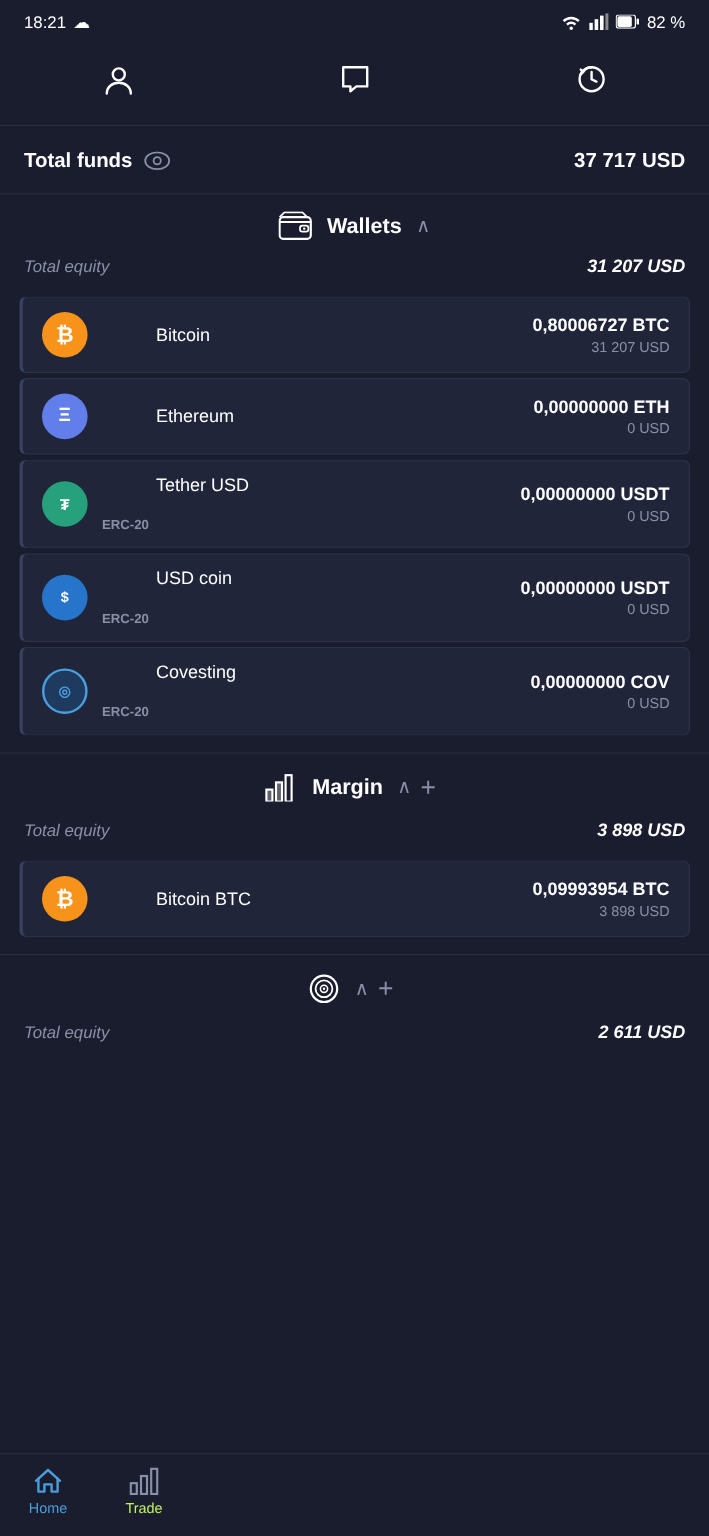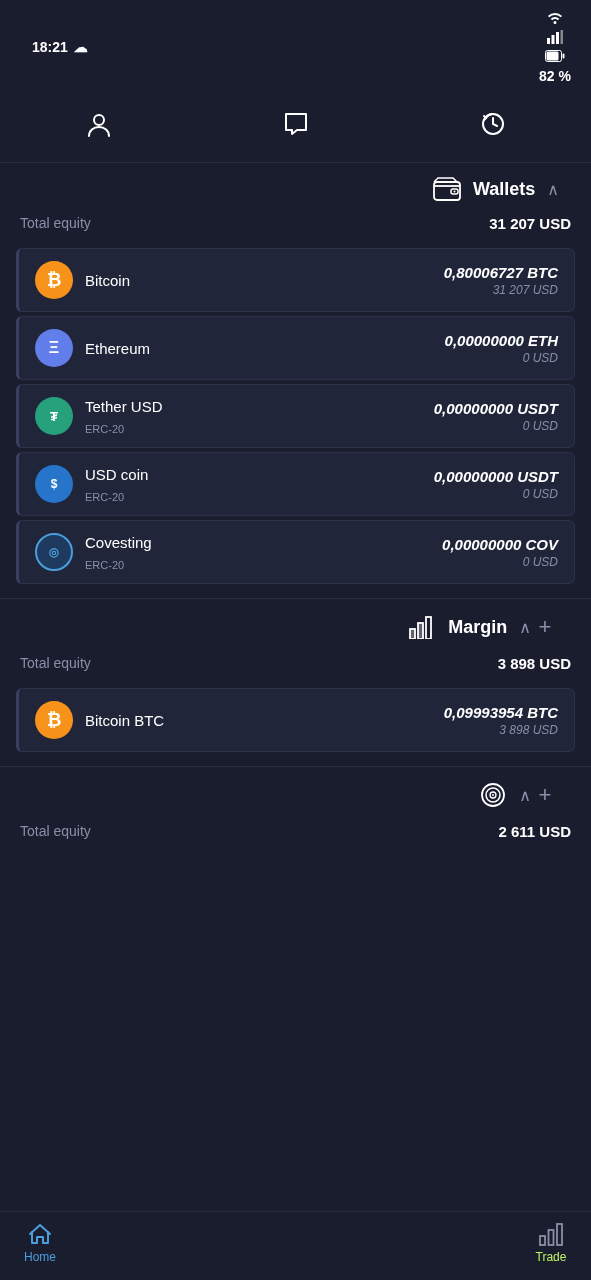--- a/index.html
+++ b/index.html
@@ -14,25 +14,24 @@
       overflow-x: hidden;
     }
 
     
     .status-bar {
       display: flex;
       justify-content: space-between;
       align-items: center;
       padding: 10px 20px 6px;
       font-size: 14px;
-      font-weight: 700;
-      margin-left: 12px;
+      font-weight: 400;
     }
     .status-left { display: flex; align-items: center; gap: 6px; }
-    .status-right { display: flex; align-items: center; gap: 6px; flex-direction: column; }
+    .status-right { display: flex; align-items: center; gap: 6px; }
 
     
     .top-nav {
       display: flex;
       justify-content: space-around;
       align-items: center;
       padding: 10px 0 14px;
       border-bottom: 1px solid #2a2e40;
     }
     .nav-icon-btn {
@@ -63,39 +62,40 @@
     .total-funds-value {
       font-size: 17px;
       font-weight: 600;
       color: #ffffff;
     }
 
     
     .section-header {
       display: flex;
       align-items: center;
-      justify-content: flex-end;
-      padding: 14px 32px 10px;
+      justify-content: center;
+      padding: 14px 4px 10px;
     }
     .section-header-left {
       display: flex;
       align-items: center;
       gap: 12px;
     }
     .section-title {
       font-size: 18px;
       font-weight: 700;
       color: #ffffff;
     }
 
     
     .equity-row {
       display: flex;
       justify-content: space-between;
       padding: 4px 20px 12px;
+      font-style: italic;
     }
     .equity-label {
       font-size: 14px;
       color: #8a8fa8;
     }
     .equity-value {
       font-size: 15px;
       font-weight: 600;
       color: #ffffff;
     }
@@ -130,29 +130,30 @@
     }
     .coin-icon.btc { background: #f7931a; color: white; }
     .coin-icon.eth { background: #627eea; color: white; font-size: 16px; }
     .coin-icon.usdt { background: #26a17b; color: white; font-size: 13px; }
     .coin-icon.usdc { background: #2775ca; color: white; font-size: 12px; }
     .coin-icon.cov { background: #1e3a5f; color: #4a9edd; border: 2px solid #4a9edd; font-size: 12px; }
     .coin-name {
       font-size: 15px;
       font-weight: 500;
       color: #ffffff;
+      margin-left: 45px;
     }
     .coin-tag {
       font-size: 11px;
       color: #8a8fa8;
-      margin-top: 8px;
+      margin-top: 19px;
+      font-weight: bold;
     }
     .wallet-right {
       text-align: right;
-      font-style: italic;
     }
     .coin-amount {
       font-size: 15px;
       font-weight: 600;
       color: #ffffff;
     }
     .coin-usd {
       font-size: 12px;
       color: #8a8fa8;
       margin-top: 2px;
@@ -166,21 +167,21 @@
 
     
     .bottom-nav {
       position: fixed;
       bottom: 0;
       left: 0;
       width: 591px;
       background: #1a1d2e;
       border-top: 1px solid #2a2e40;
       display: flex;
-      justify-content: space-between;
+      justify-content: flex-start;
       align-items: center;
       padding: 10px 0 16px;
     }
     .bottom-nav-item {
       display: flex;
       flex-direction: column;
       align-items: center;
       gap: 4px;
       cursor: pointer;
       min-width: 80px;
@@ -272,20 +273,32 @@
     <div class="nav-icon-btn">
       <svg width="28" height="28" viewBox="0 0 28 28" fill="none">
         <circle cx="14" cy="14" r="10" stroke="white" stroke-width="2"></circle>
         <path d="M14 8v6l4 2" stroke="white" stroke-width="2" stroke-linecap="round"></path>
         <path d="M7 8c1.5-2.5 4-4 7-4" stroke="white" stroke-width="2" stroke-linecap="round"></path>
         <path d="M5 10l2-2-2-2" stroke="white" stroke-width="2" stroke-linecap="round" stroke-linejoin="round"></path>
       </svg>
     </div>
   </div>
 
+  <div class="total-funds-row">
+    <div class="total-funds-label">
+      <span>Total funds</span>
+      <span class="eye-icon">
+        <svg width="22" height="16" viewBox="0 0 22 16" fill="none">
+          <ellipse cx="11" cy="8" rx="10" ry="7" stroke="#8a8fa8" stroke-width="1.5"></ellipse>
+          <circle cx="11" cy="8" r="3" stroke="#8a8fa8" stroke-width="1.5"></circle>
+        </svg>
+      </span>
+    </div>
+    <span class="total-funds-value">37 717 USD</span>
+  </div>
 
   <div class="section-header">
     <div class="section-header-left">
       <svg width="28" height="24" viewBox="0 0 28 24" fill="none">
         <rect x="1" y="5" width="26" height="18" rx="3" stroke="white" stroke-width="1.8"></rect>
         <path d="M1 9h26" stroke="white" stroke-width="1.8"></path>
         <rect x="18" y="12" width="7" height="5" rx="2" stroke="white" stroke-width="1.5"></rect>
         <circle cx="21.5" cy="14.5" r="1" fill="white"></circle>
         <path d="M1 5l4-4h15l4 4" stroke="white" stroke-width="1.5"></path>
       </svg>

